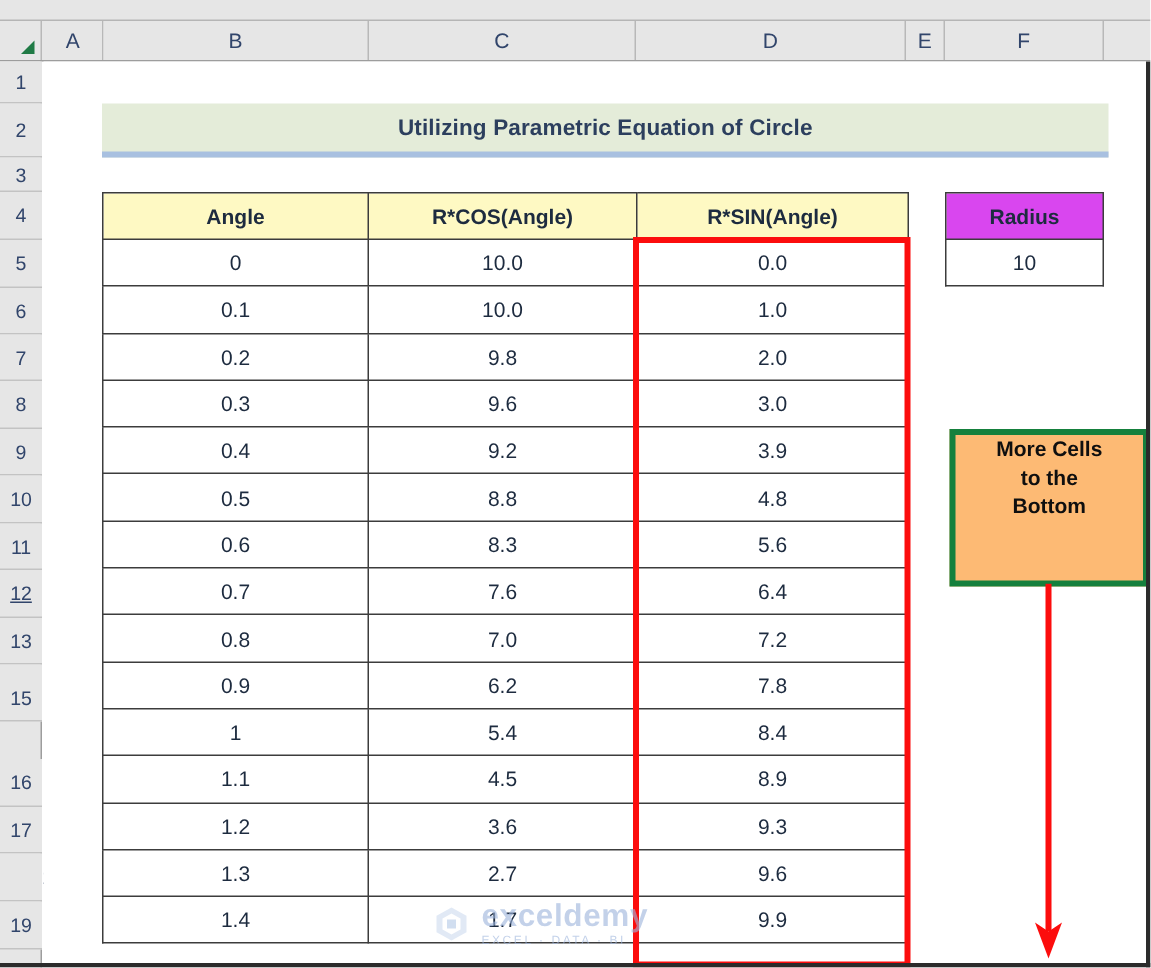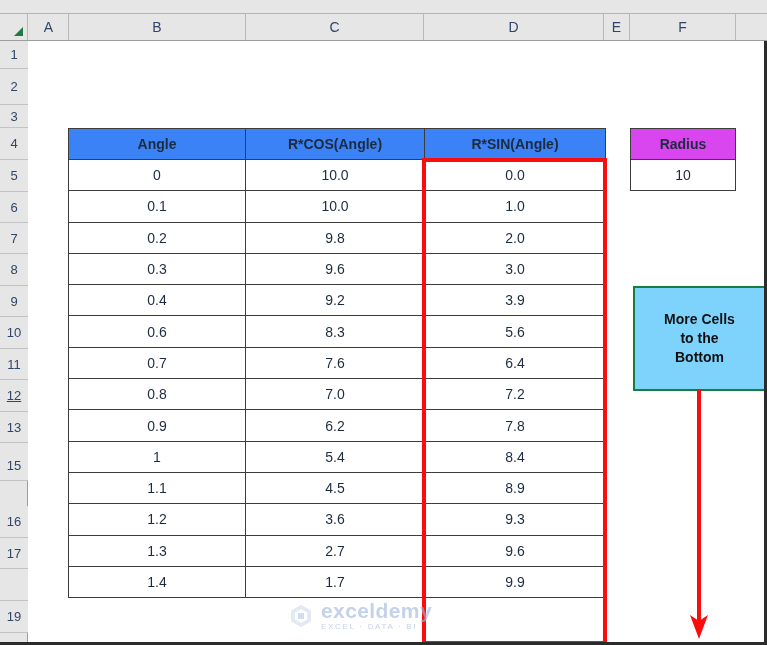--- a/index.html
+++ b/index.html
@@ -115,21 +115,21 @@
   .data-table th, .data-table td {
     border: 1px solid #3c3c3c;
     text-align: center;
     font-size: 14px;
     color: #1d2b3f;
     padding: 0;
     height: 31.3px;
     background: #ffffff;
   }
   .data-table th {
-    background: #3b82f6;
+    background: #fef9c3;
     font-weight: bold;
     font-size: 14px;
     height: 31px;
   }
 
   
   .radius-table {
     position: absolute;
     border-collapse: collapse;
     table-layout: fixed;
@@ -152,24 +152,23 @@
   .red-highlight {
     position: absolute;
     border: 4px solid #fc0d0d;
     pointer-events: none;
     background: transparent;
   }
 
   
   .callout {
     position: absolute;
-    border: 2px solid #15803d;
-    background: #7dd3fc;
+    border: 4px solid #15803d;
+    background: #fdba74;
     display: flex;
-    align-items: center;
     justify-content: center;
     text-align: center;
   }
   .callout-text {
     font-size: 14px;
     font-weight: bold;
     color: #0f0f0f;
     line-height: 1.35;
   }
 
@@ -252,20 +251,23 @@
     <div class="row-head" style="top:402px; height:32px; line-height:32px;">14</div>
     <div class="row-head" style="top:409px; height:31px; line-height:31px;">15</div>
     <div class="row-head" style="top:465px; height:32px; line-height:32px;">16</div>
     <div class="row-head" style="top:497px; height:31px; line-height:31px;">17</div>
     <div class="row-head" style="top:528px; height:32px; line-height:32px;padding-left:28px;">18</div>
     <div class="row-head" style="top:560px; height:32px; line-height:32px;">19</div>
   </div>
 
   <div class="sheet">
 
+    <div class="title-banner" style="left:39px; top:28px; width:671px; height:36px;">
+      <span class="title-text">Utilizing Parametric Equation of Circle</span>
+    </div>
 
     <table class="data-table" style="left:39px; top:87px; width:537px;">
       <colgroup>
         <col style="width:177px;">
         <col style="width:179px;">
         <col style="width:181px;">
       </colgroup>
       <thead>
         <tr>
           <th>Angle</th>
@@ -291,20 +293,25 @@
         </tr>
         <tr>
           <td>0.3</td>
           <td>9.6</td>
           <td>3.0</td>
         </tr>
         <tr>
           <td>0.4</td>
           <td>9.2</td>
           <td>3.9</td>
+        </tr>
+        <tr>
+          <td>0.5</td>
+          <td>8.8</td>
+          <td>4.8</td>
         </tr>
         <tr>
           <td>0.6</td>
           <td>8.3</td>
           <td>5.6</td>
         </tr>
         <tr>
           <td>0.7</td>
           <td>7.6</td>
           <td>6.4</td>

